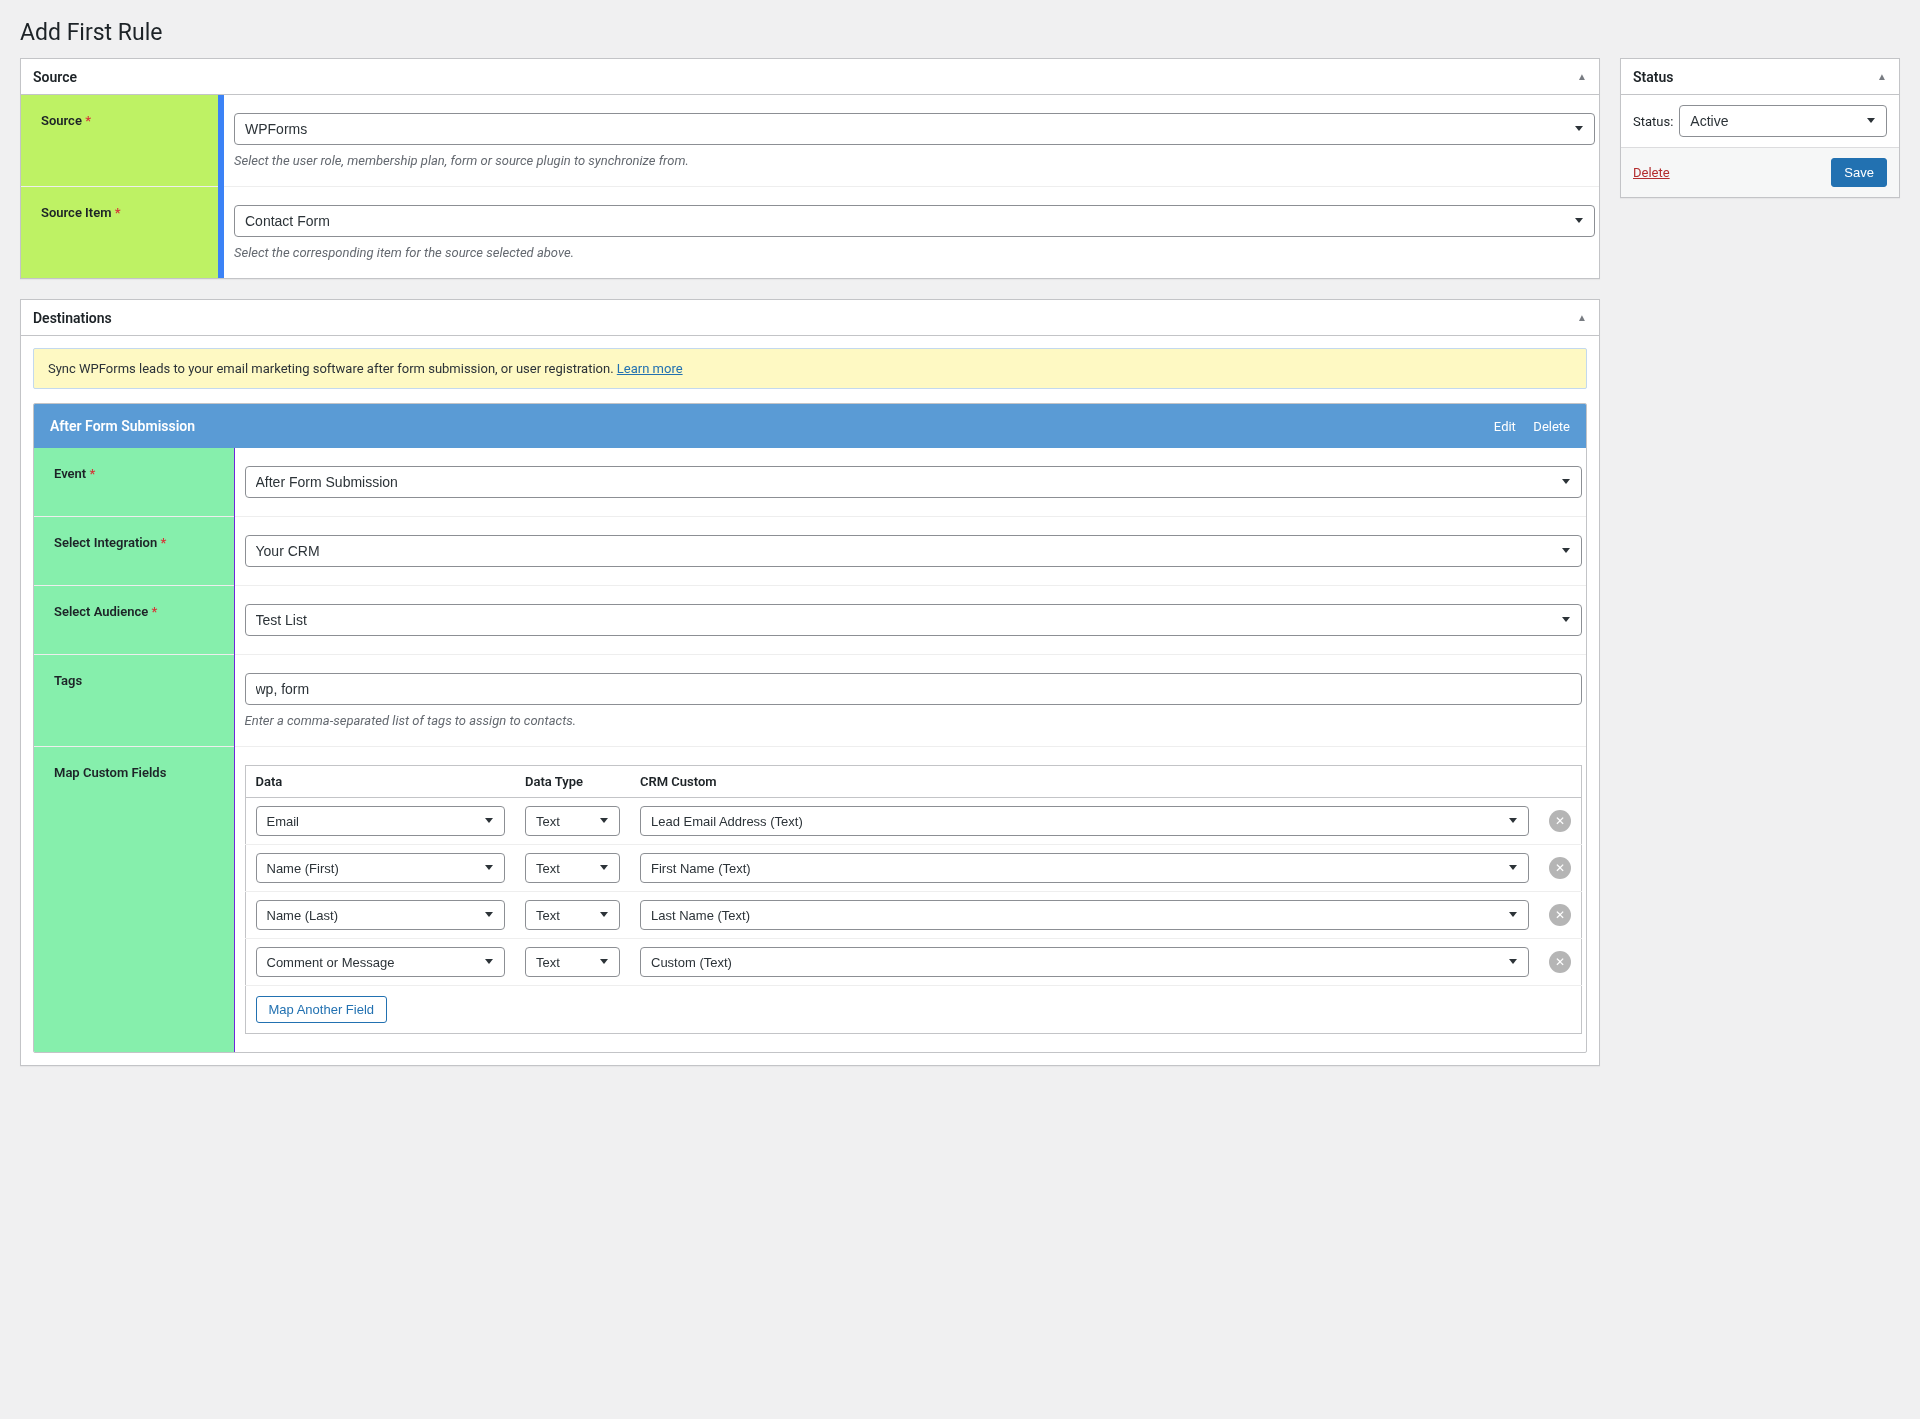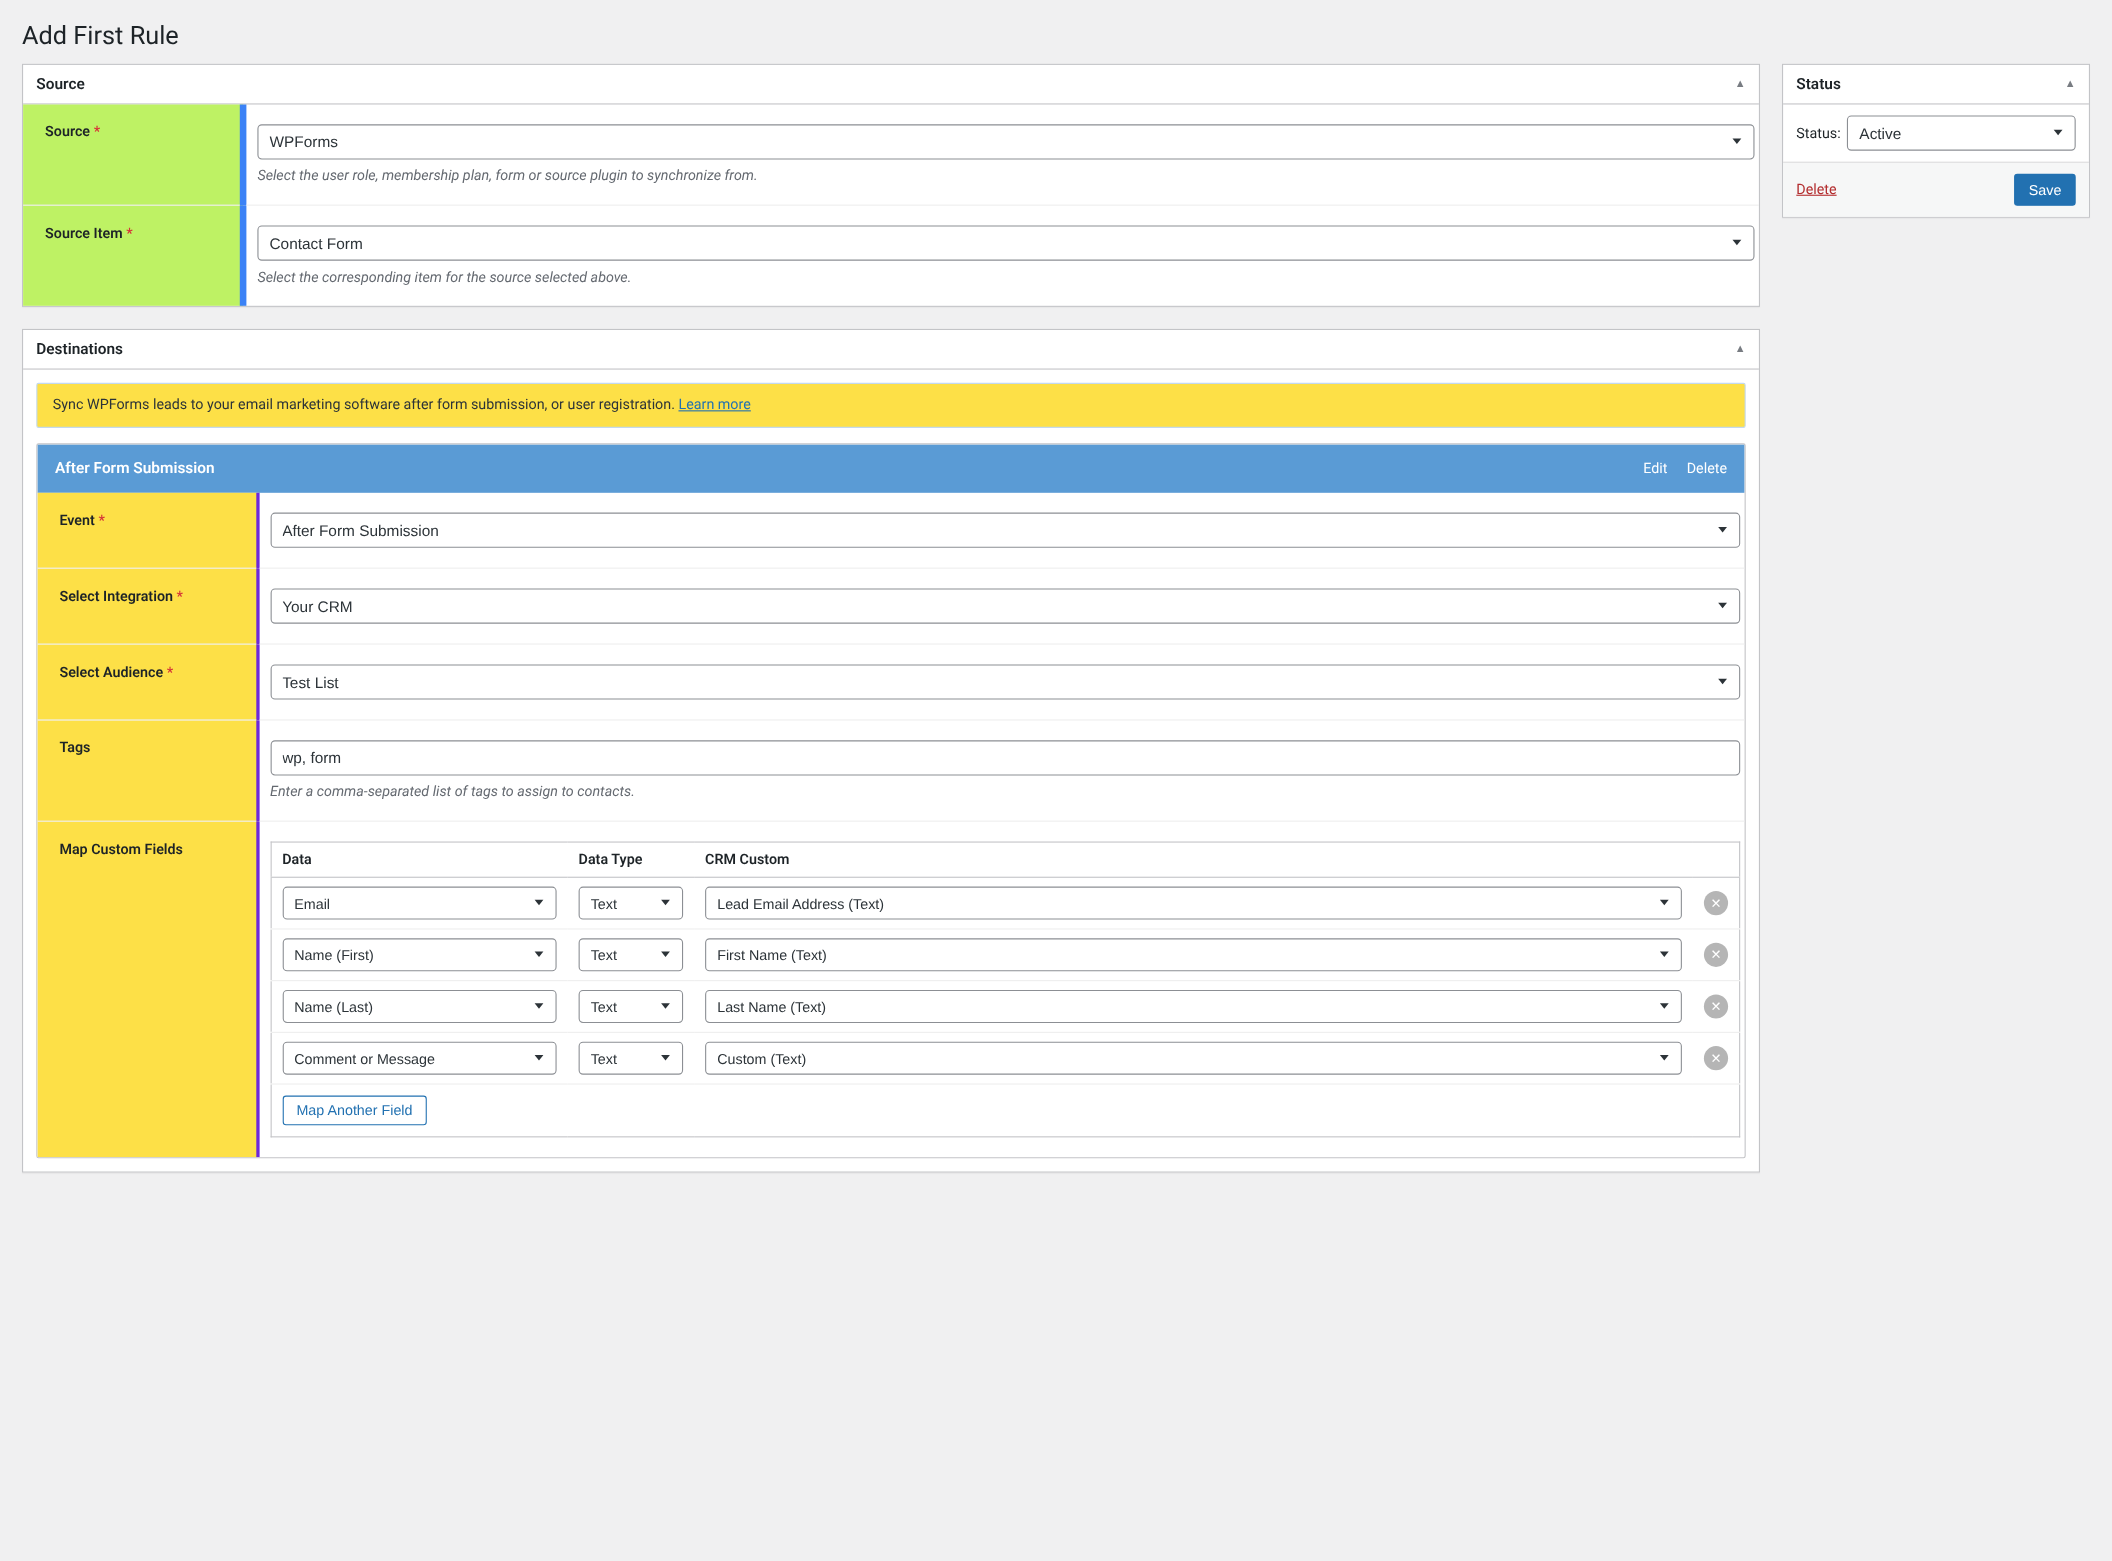--- a/index.html
+++ b/index.html
@@ -95,21 +95,21 @@
 .description {
   font-style: italic;
   color: #646970;
   font-size: 13px;
   margin-top: 8px;
 }
 
 .inside { padding: 12px; }
 
 .notice {
-  background: #fde047;
+  background: #fef9c3;
   border: 1px solid #c3d9ee;
   padding: 12px 14px;
   color: #2c3338;
   font-size: 13px;
   margin-bottom: 14px;
   border-radius: 2px;
 }
 .notice a { color: #2271b1; text-decoration: underline; }
 
 .dest-block { border: 1px solid #c3c4c7; border-radius: 2px; overflow: hidden; }
@@ -125,21 +125,21 @@
 }
 .dest-header .dest-title { flex: 1; }
 .dest-header .dest-actions a {
   color: #fff;
   text-decoration: none;
   font-weight: 400;
   font-size: 13px;
   margin-left: 14px;
 }
 
-.dest-body .form-table > tbody > tr > th { background: #fde047; border-right: 3px solid #6d28d9; }
+.dest-body .form-table > tbody > tr > th { background: #86efac; border-right: 1px solid #6d28d9; }
 
 .map-table { width: 100%; border: 1px solid #c3c4c7; border-collapse: collapse; }
 .map-table th, .map-table td {
   text-align: left;
   padding: 8px 10px;
   font-size: 13px;
 }
 .map-table thead th { font-weight: 600; color: #1d2327; border-bottom: 1px solid #c3c4c7; }
 .map-table tbody td { border-top: 1px solid #eee; }
 .map-table .col-data   { width: 270px; }

